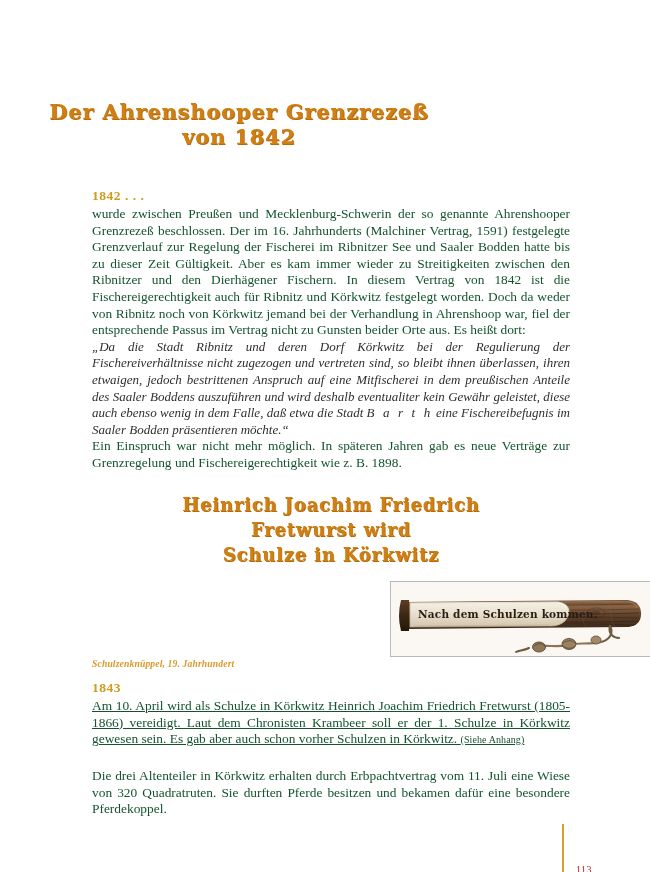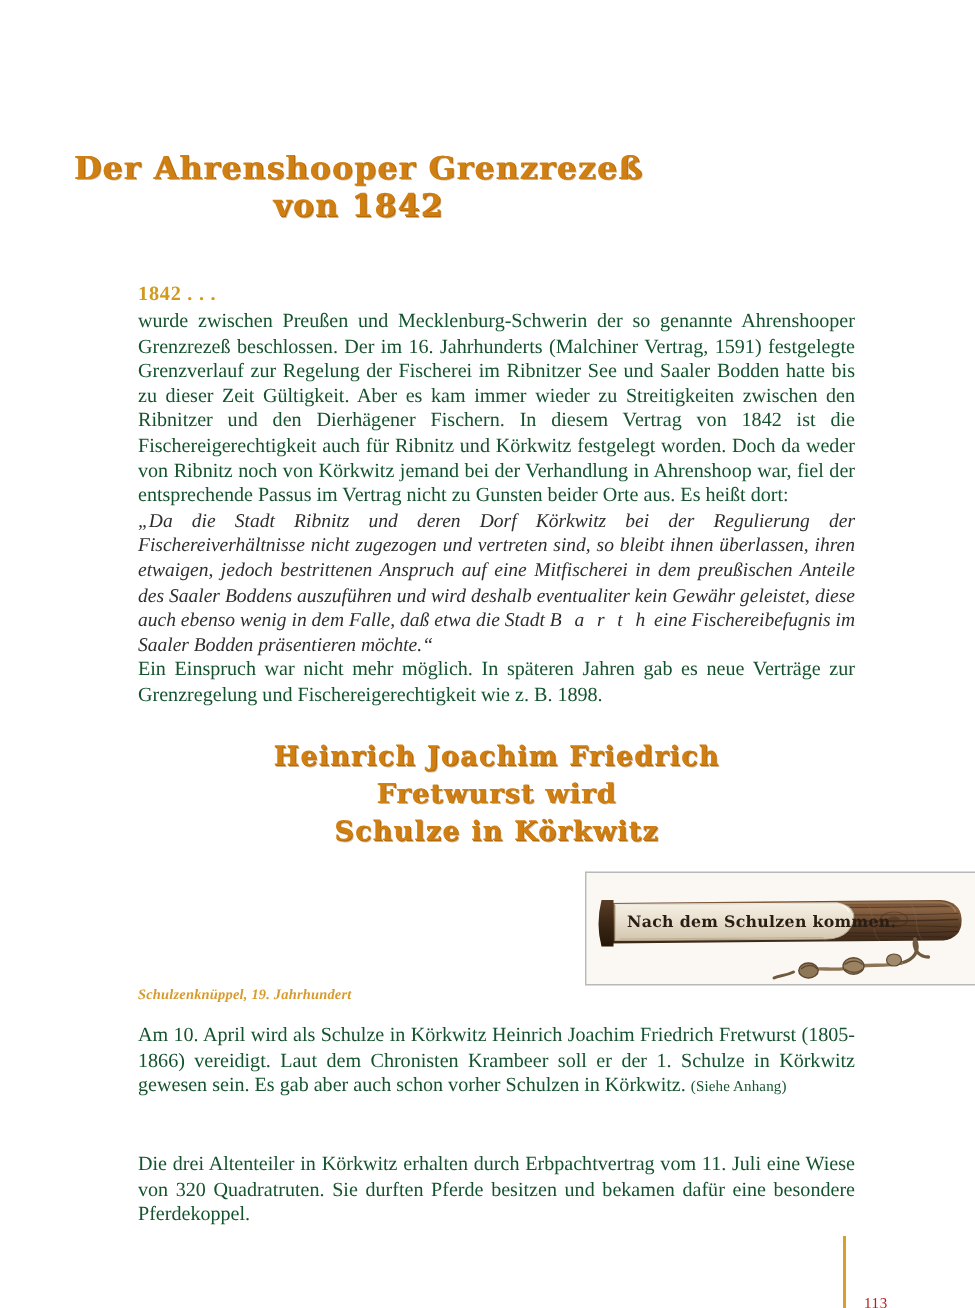--- a/index.html
+++ b/index.html
@@ -244,21 +244,22 @@
             <ellipse cx="205" cy="58" rx="5" ry="4" fill="#a08a6b" stroke="#5e4a33" stroke-width="0.8"></ellipse>
             <path d="M138,66 C132,69 128,68 125,70" stroke="#6f5a40" stroke-width="2" fill="none" stroke-linecap="round"></path>
           </g>
         </svg>
       </div>
     </div>
 
     <div class="caption">Schulzenknüppel, 19. Jahrhundert</div>
 
     <div style="position:absolute; left:0; top:652px; width:478px;">
-      <div class="body-block" style="margin-top:2px;"><span>Am 10. April wird als Schulze in Körkwitz Heinrich Joachim Friedrich Fretwurst (1805-1866) vereidigt. Laut dem Chronisten Krambeer soll er der 1. Schulze in Körkwitz gewesen sein. Es gab aber auch schon vorher Schulzen in Körkwitz. </span><span class="small-note">(Siehe Anhang)</span></div>
+      <div class="year-label">1843</div>
+      <div class="body-block" style="margin-top:2px;text-decoration:underline;"><span>Am 10. April wird als Schulze in Körkwitz Heinrich Joachim Friedrich Fretwurst (1805-1866) vereidigt. Laut dem Chronisten Krambeer soll er der 1. Schulze in Körkwitz gewesen sein. Es gab aber auch schon vorher Schulzen in Körkwitz. </span><span class="small-note">(Siehe Anhang)</span></div>
     </div>
 
     <div style="position:absolute; left:0; top:740px; width:478px;">
       <div class="body-block">Die drei Altenteiler in Körkwitz erhalten durch Erbpachtvertrag vom 11. Juli eine Wiese von 320 Quadratruten. Sie durften Pferde besitzen und bekamen dafür eine besondere Pferdekoppel.</div>
     </div>
 
   </div>
 
   <div class="folio-rule"></div>
   <div class="folio-number">113</div>

